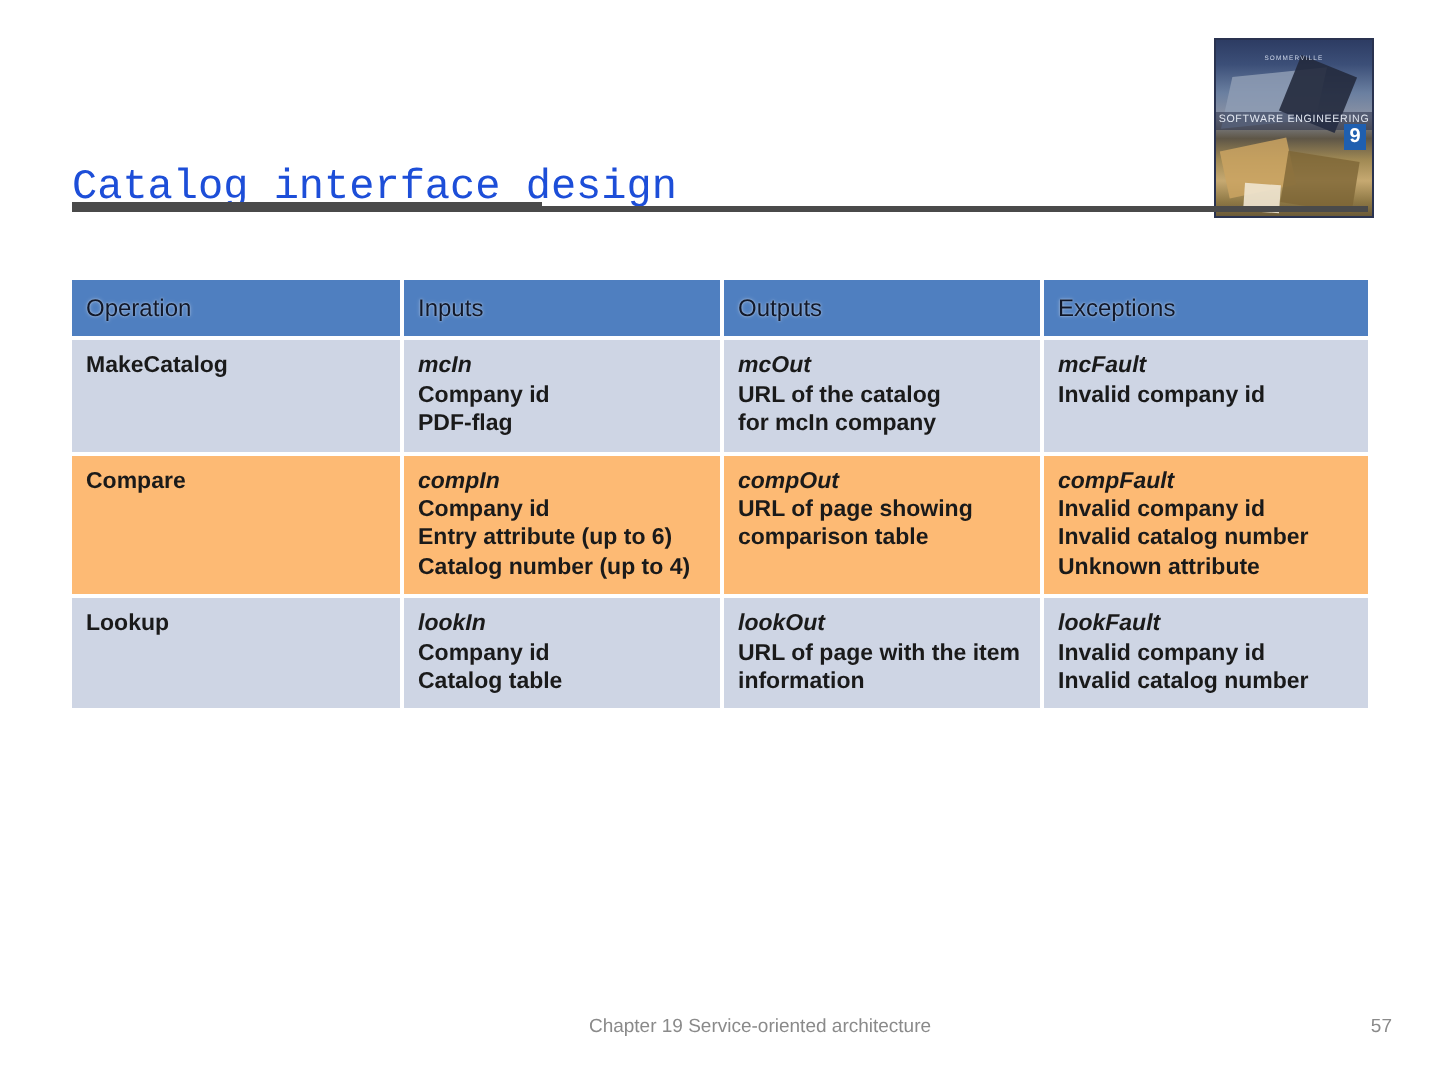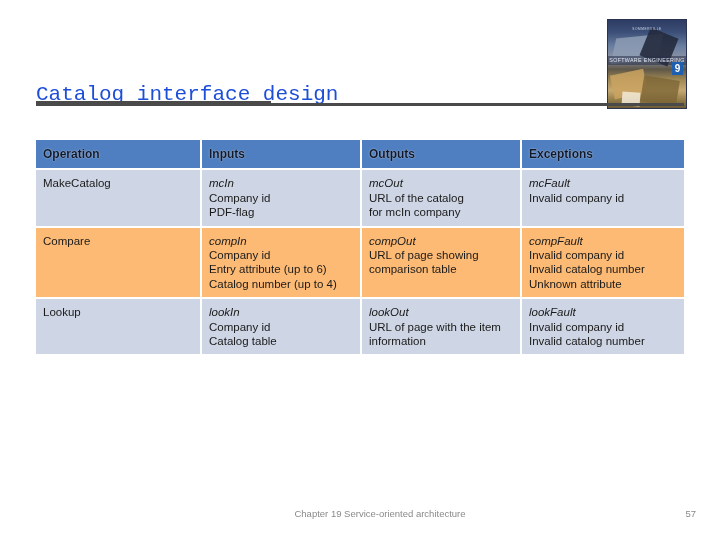--- a/index.html
+++ b/index.html
@@ -168,25 +168,26 @@
     vertical-align: top;
     padding: 6px 7px 6px 7px;
     font-size: 11.5px;
     line-height: 14.4px;
     color: #1a1a1a;
     font-family: "Liberation Sans", sans-serif;
     text-align: left;
     border-right: 2px solid #ffffff;
     border-bottom: 2px solid #ffffff;
     word-wrap: break-word;
+    font-weight: bold;
   }
   .op-table th {
     background: #4f7fc0;
     color: #11182a;
-    font-weight: bold;
+    font-weight: normal;
     font-size: 12px;
     padding-top: 7px;
     padding-bottom: 7px;
     text-shadow:
        0 0 1px rgba(255,255,255,.55),
        0 0 2px rgba(255,255,255,.35);
   }
   .op-table tr.band-dark td { background: #ced5e4; }
   .op-table tr.band-light td { background: #fdba74; }
   .op-table td:last-child,

